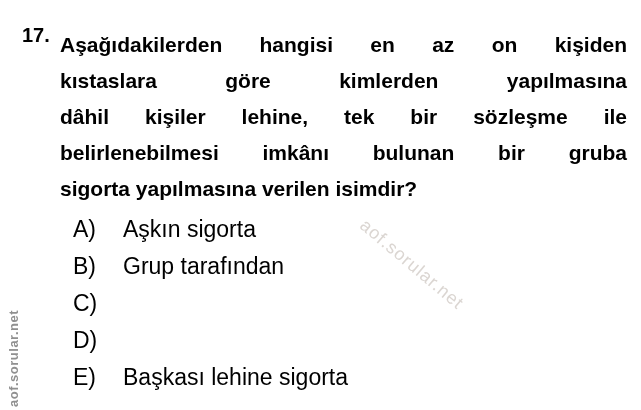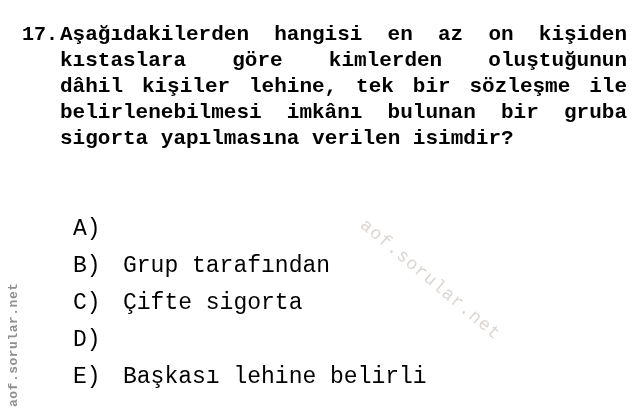--- a/index.html
+++ b/index.html
@@ -2,21 +2,21 @@
 <html lang="tr"><head>
 <meta charset="utf-8">
 <style>
   html, body { margin: 0; padding: 0; }
   .page {
     position: relative;
     width: 641px;
     height: 410px;
     background: #ffffff;
     overflow: hidden;
-    font-family: Liberation Mono, monospace;
+    font-family: Liberation Sans, sans-serif;
     color: #000000;
   }
   
   .q-number {
     position: absolute;
     left: 22px;
     top: 22px;
     font-size: 20px;
     font-weight: bold;
     line-height: 26px;
@@ -31,20 +31,21 @@
     font-size: 21px;
     font-weight: bold;
     line-height: 26px;
   }
   .q-line {
     text-align: justify;
     text-align-last: justify;
     white-space: nowrap;
     height: 26px;
     overflow: visible;
+    margin-top: 10px;
   }
   .q-line.last {
     text-align: right;
     text-align-last: left;
   }
   
   .options {
     position: absolute;
     left: 73px;
     top: 211px;
@@ -91,44 +92,44 @@
 </style>
 </head>
 <body>
 
 <div class="page">
 
   <div class="q-number">17.</div>
 
   <div class="q-text">
     <div class="q-line">Aşağıdakilerden hangisi en az on kişiden</div>
-    <div class="q-line">kıstaslara göre kimlerden oluştuğunun</div>
+    <div class="q-line">kıstaslara göre kimlerden yapılmasına</div>
     <div class="q-line">dâhil kişiler lehine, tek bir sözleşme ile</div>
     <div class="q-line">belirlenebilmesi imkânı bulunan bir gruba</div>
     <div class="q-line last">sigorta yapılmasına verilen isimdir?</div>
   </div>
 
   <div class="options">
     <div class="opt-row">
       <span class="opt-letter">A)</span>
+      <span class="opt-text">Aşkın sigorta</span>
     </div>
     <div class="opt-row">
       <span class="opt-letter">B)</span>
       <span class="opt-text">Grup tarafından</span>
     </div>
     <div class="opt-row">
       <span class="opt-letter">C)</span>
-      <span class="opt-text">Çifte sigorta</span>
     </div>
     <div class="opt-row">
       <span class="opt-letter">D)</span>
     </div>
     <div class="opt-row">
       <span class="opt-letter">E)</span>
-      <span class="opt-text">Başkası lehine belirli</span>
+      <span class="opt-text">Başkası lehine sigorta</span>
     </div>
   </div>
 
   <div class="wm-vertical">aof.sorular.net</div>
 
   <div class="wm-diagonal">aof.sorular.net</div>
 
 </div>
 
 </body></html>

